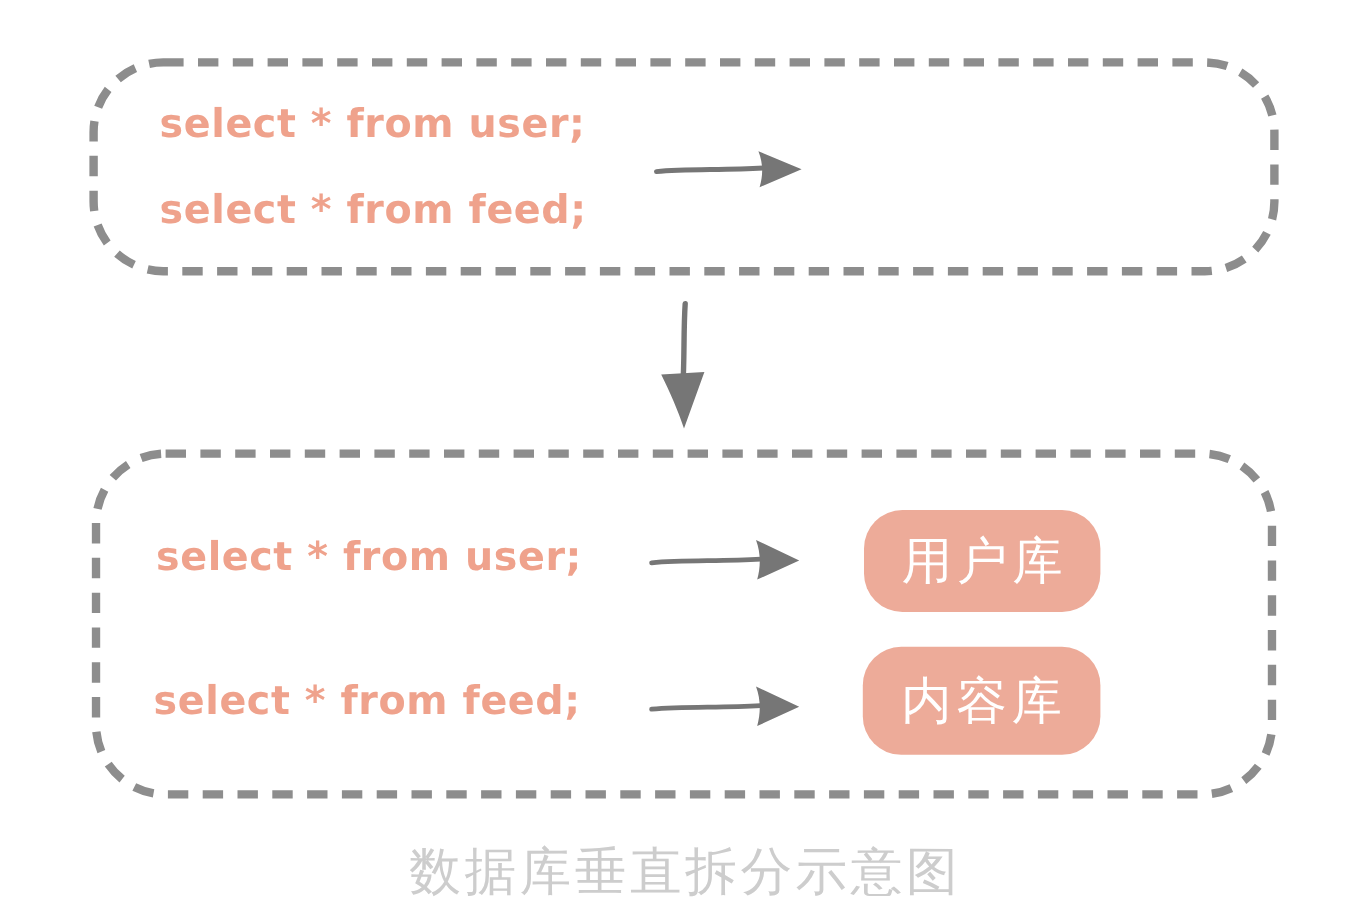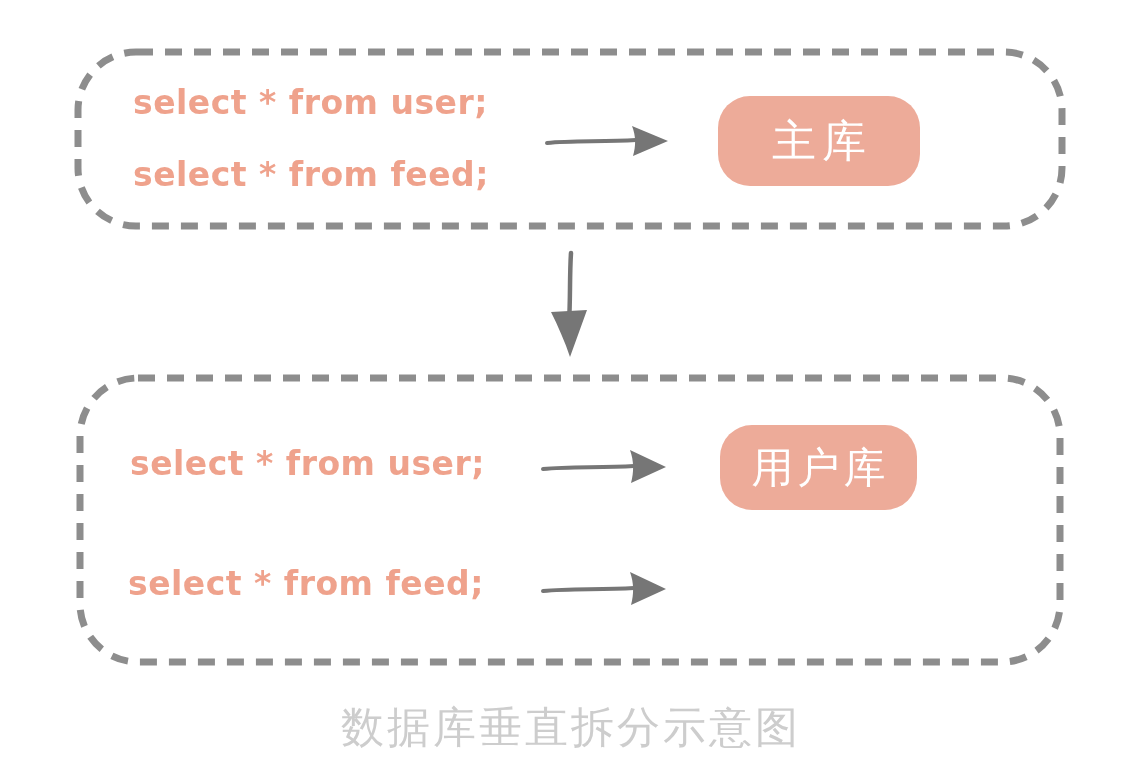--- a/index.html
+++ b/index.html
@@ -85,23 +85,20 @@
 
   <div class="abs query-text" style="left:133px; top:86px;">select * from user;</div>
 
   <div class="abs query-text" style="left:133px; top:158px;">select * from feed;</div>
 
   <svg class="abs" style="left:544px; top:122px;" width="126" height="38" viewBox="0 0 126 38">
     <path class="arrow-stroke" stroke-width="4" d="M3 21 C 28 18.5, 58 20, 92 18"></path>
     <path class="arrow-fill" d="M88 4 L124 19 L89 34 C 92 24, 92 14, 88 4 Z"></path>
   </svg>
 
-  <div class="abs db-box" style="left:718px; top:96px; width:202px; height:90px;">
-    <span class="db-box-label">主库</span>
-  </div>
 
   <svg class="abs" style="left:548px; top:250px;" width="42" height="110" viewBox="0 0 42 110">
     <path class="arrow-stroke" stroke-width="4.5" d="M23 3 C 21.5 25, 22.5 50, 21 72"></path>
     <path class="arrow-fill" d="M3 62 L39 60 L22 107 C 17 92, 10 76, 3 62 Z"></path>
   </svg>
 
   <svg class="abs" style="left:76px; top:374px;" width="988" height="292" viewBox="0 0 988 292">
     <rect class="dash-rect" x="4" y="4" width="980" height="284" rx="58" ry="58"></rect>
   </svg>
 
@@ -116,16 +113,19 @@
     <span class="db-box-label" style="font-size:42px; letter-spacing:4px; text-indent:4px;">用户库</span>
   </div>
 
   <div class="abs query-text" style="left:128px; top:567px;">select * from feed;</div>
 
   <svg class="abs" style="left:540px; top:568px;" width="128" height="40" viewBox="0 0 128 40">
     <path class="arrow-stroke" stroke-width="4" d="M3 23 C 30 20.5, 60 22, 94 20"></path>
     <path class="arrow-fill" d="M90 4 L126 21 L91 37 C 94 26, 94 15, 90 4 Z"></path>
   </svg>
 
+  <div class="abs db-box" style="left:719px; top:539px; width:198px; height:90px;">
+    <span class="db-box-label" style="font-size:42px; letter-spacing:4px; text-indent:4px;">内容库</span>
+  </div>
 
   <div class="abs caption">数据库垂直拆分示意图</div>
 
 </div>
 
 </body></html>

